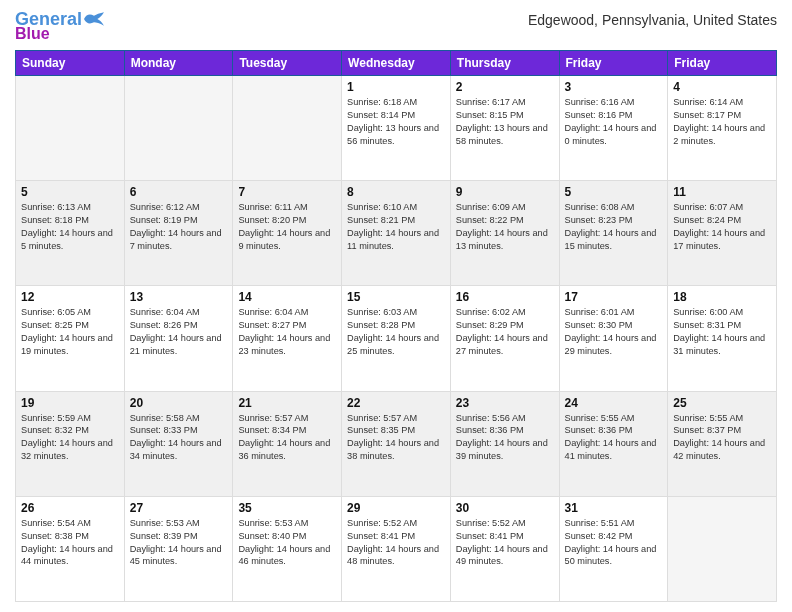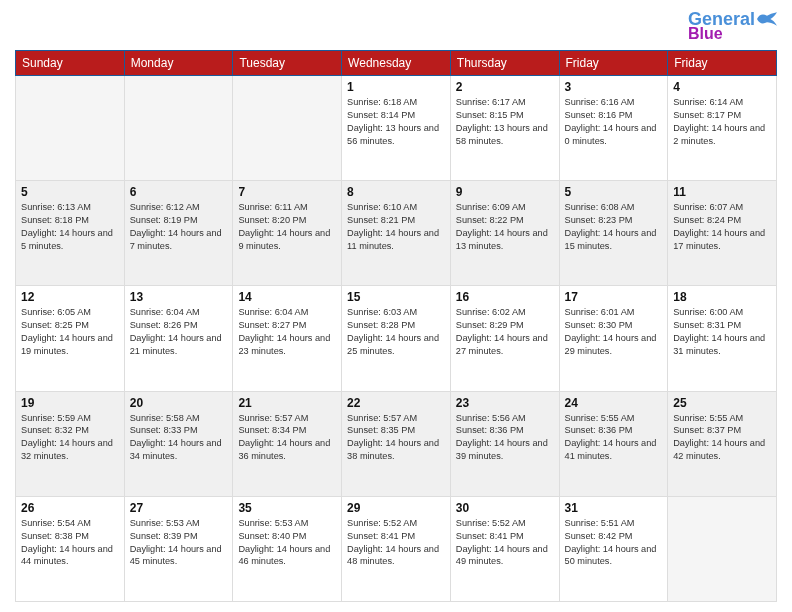--- a/index.html
+++ b/index.html
@@ -9,21 +9,20 @@
       width: 792px;
       height: 612px;
       overflow: hidden;
     }
     .page {
       width: 792px;
       height: 612px;
       padding: 10px 15px 10px 15px;
       display: flex;
       flex-direction: column;
-      align-items: flex-end;
     }
     .header {
       display: flex;
       justify-content: space-between;
       align-items: flex-start;
       margin-bottom: 8px;
     }
     .logo {
       display: flex;
       flex-direction: column;
@@ -62,26 +61,26 @@
       margin-top: 2px;
     }
     .calendar {
       flex: 1;
       border: 1px solid #ccc;
       border-collapse: collapse;
       width: 100%;
       table-layout: fixed;
     }
     .calendar th {
-      background: #b91c1c;
+      background: #6d28d9;
       color: #fff;
       text-align: left;
       padding: 5px 6px;
       font-size: 12px;
-      font-weight: normal;
+      font-weight: bold;
       border: 1px solid #1a5a9a;
     }
     .calendar td {
       vertical-align: top;
       padding: 4px 5px;
       border: 1px solid #ddd;
       font-size: 9.5px;
       color: #333;
       background: #fff;
       height: 88px;
@@ -114,20 +113,21 @@
         <div class="logo-text">
           <span>General</span>
         </div>
         <svg class="logo-bird" viewBox="0 0 30 20" fill="#4a90d9">
           <path d="M0,10 Q5,0 15,5 Q20,2 30,0 Q25,8 20,10 Q25,12 30,20 Q20,15 15,15 Q5,20 0,10Z"></path>
         </svg>
       </div>
       <div class="logo-text" style="color:#a21caf; font-size:16px; margin-top:-2px;">Blue</div>
     </div>
     <div class="title-block">
+      <div class="subtitle">Edgewood, Pennsylvania, United States</div>
     </div>
   </div>
 
   <table class="calendar">
     <thead>
       <tr>
       <th>Sunday</th>
           <th>Monday</th>
           <th>Tuesday</th>
           <th>Wednesday</th>

